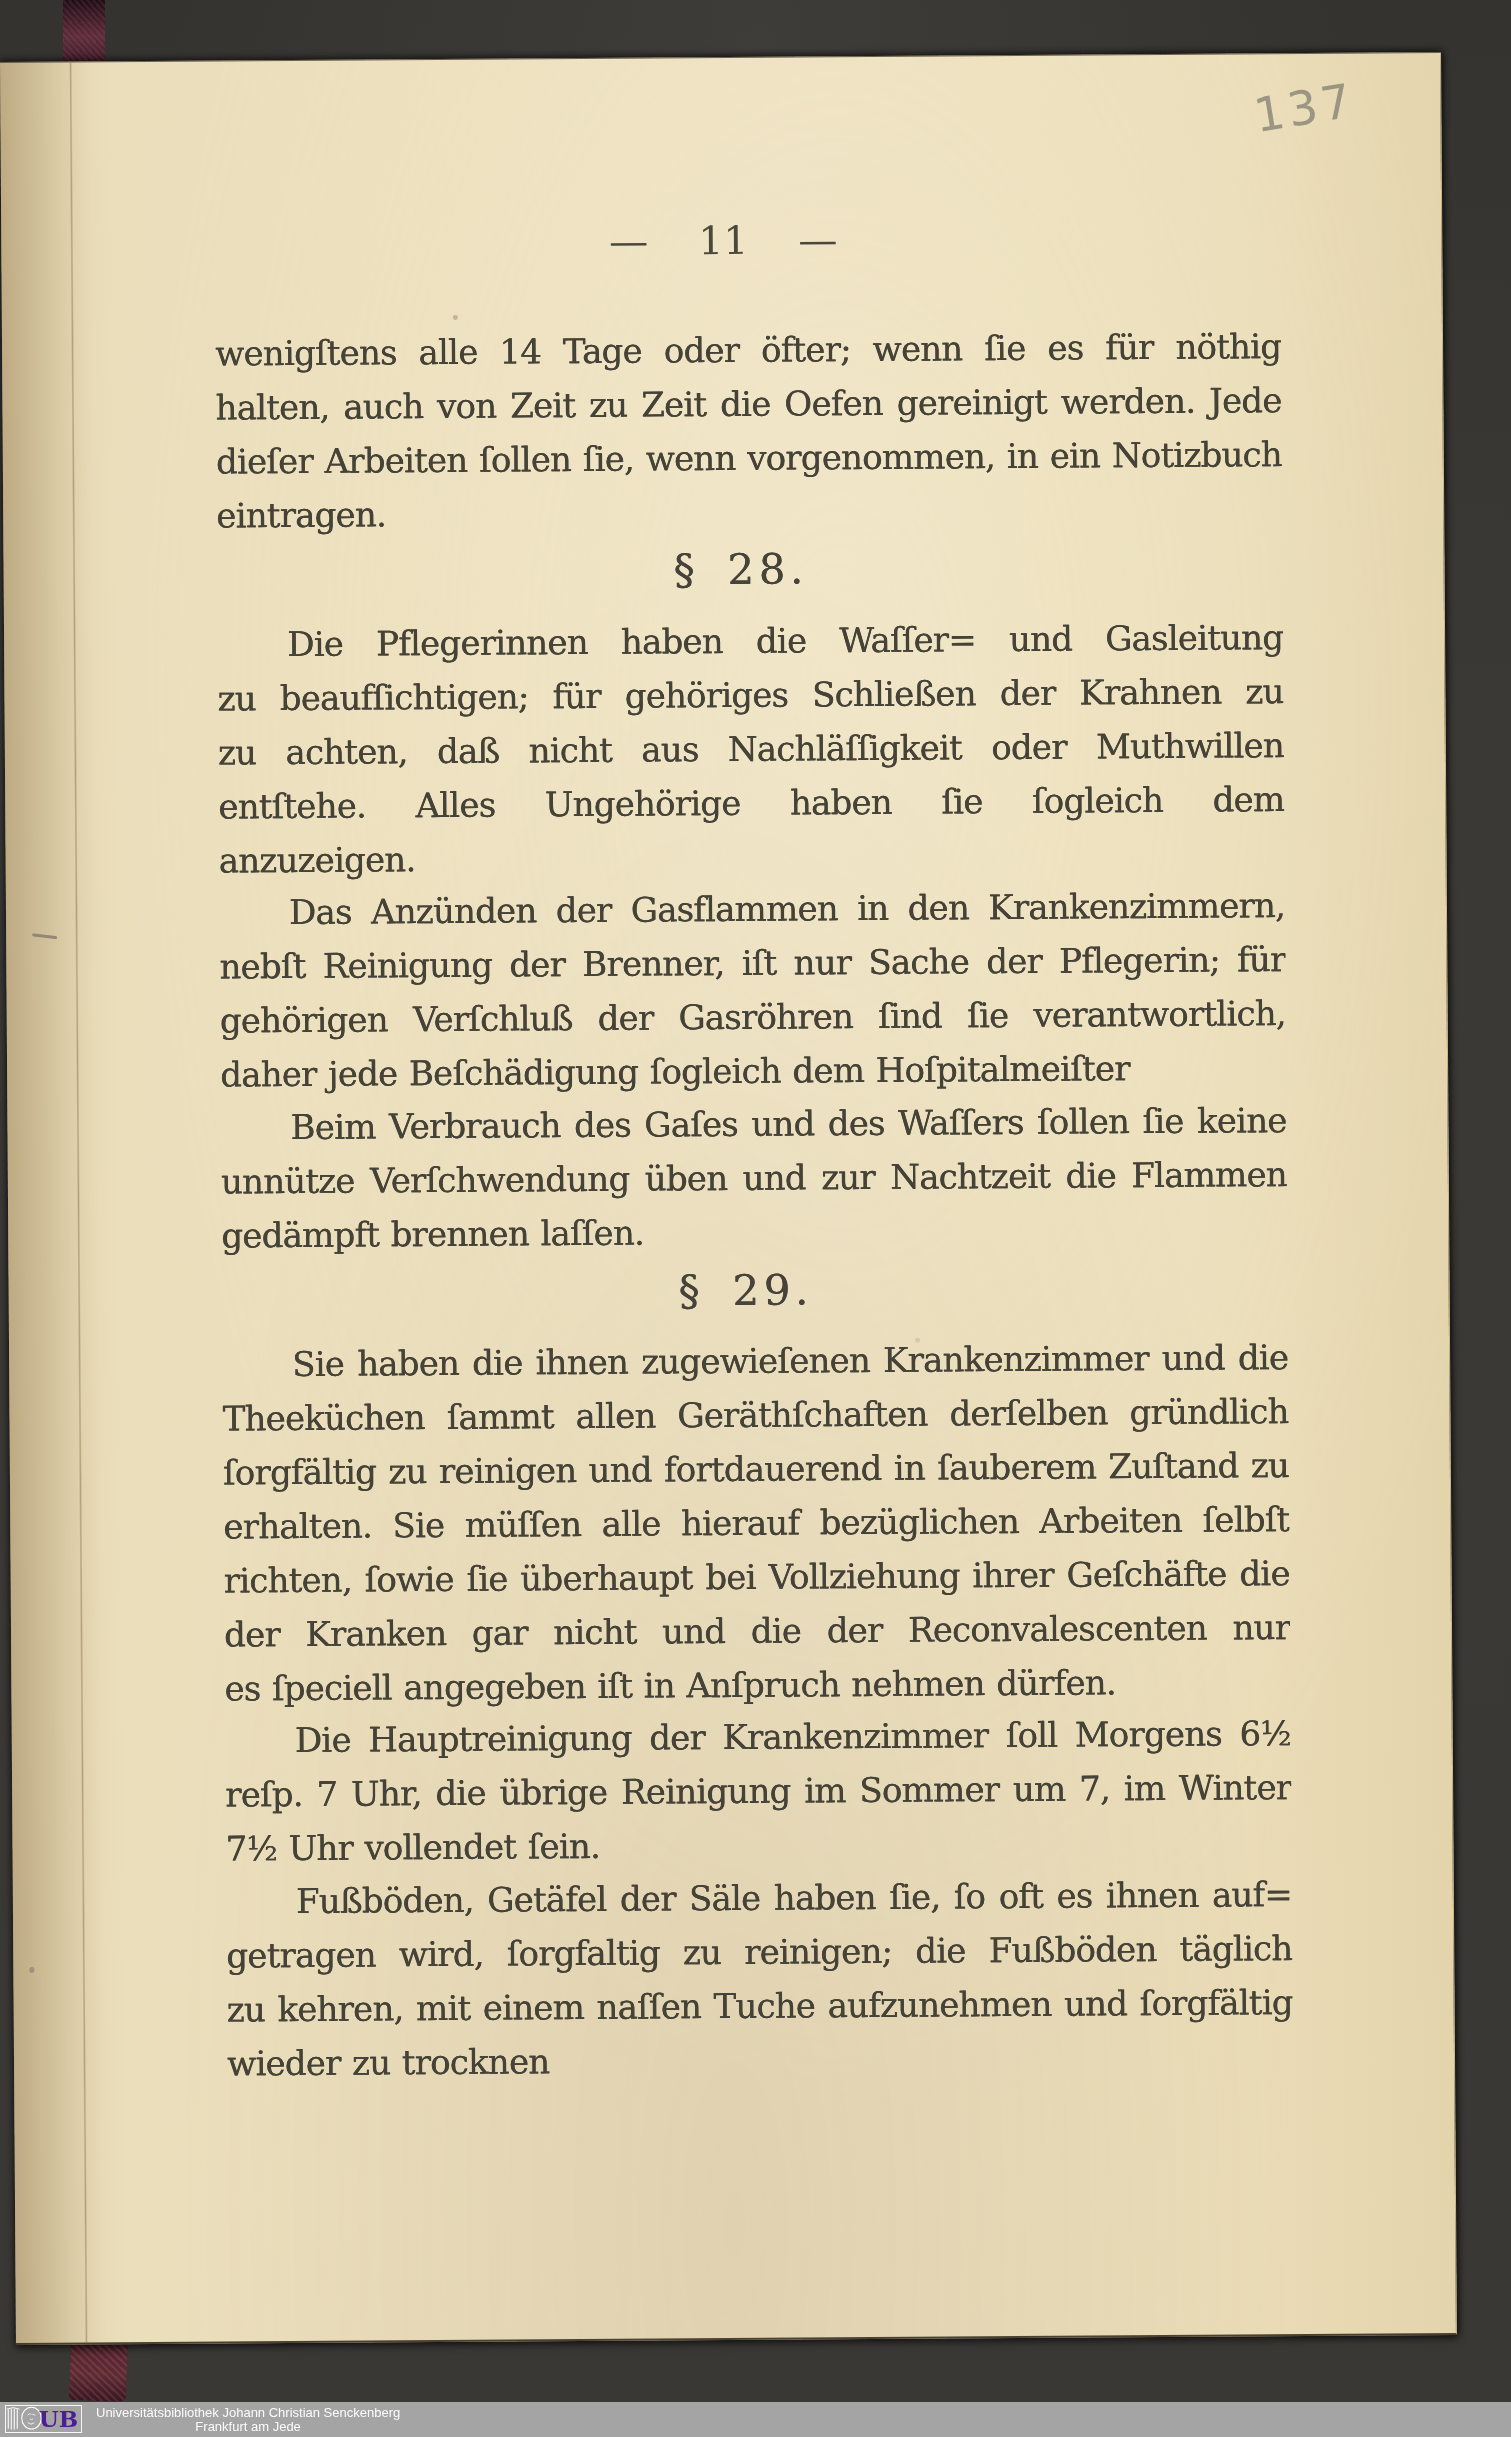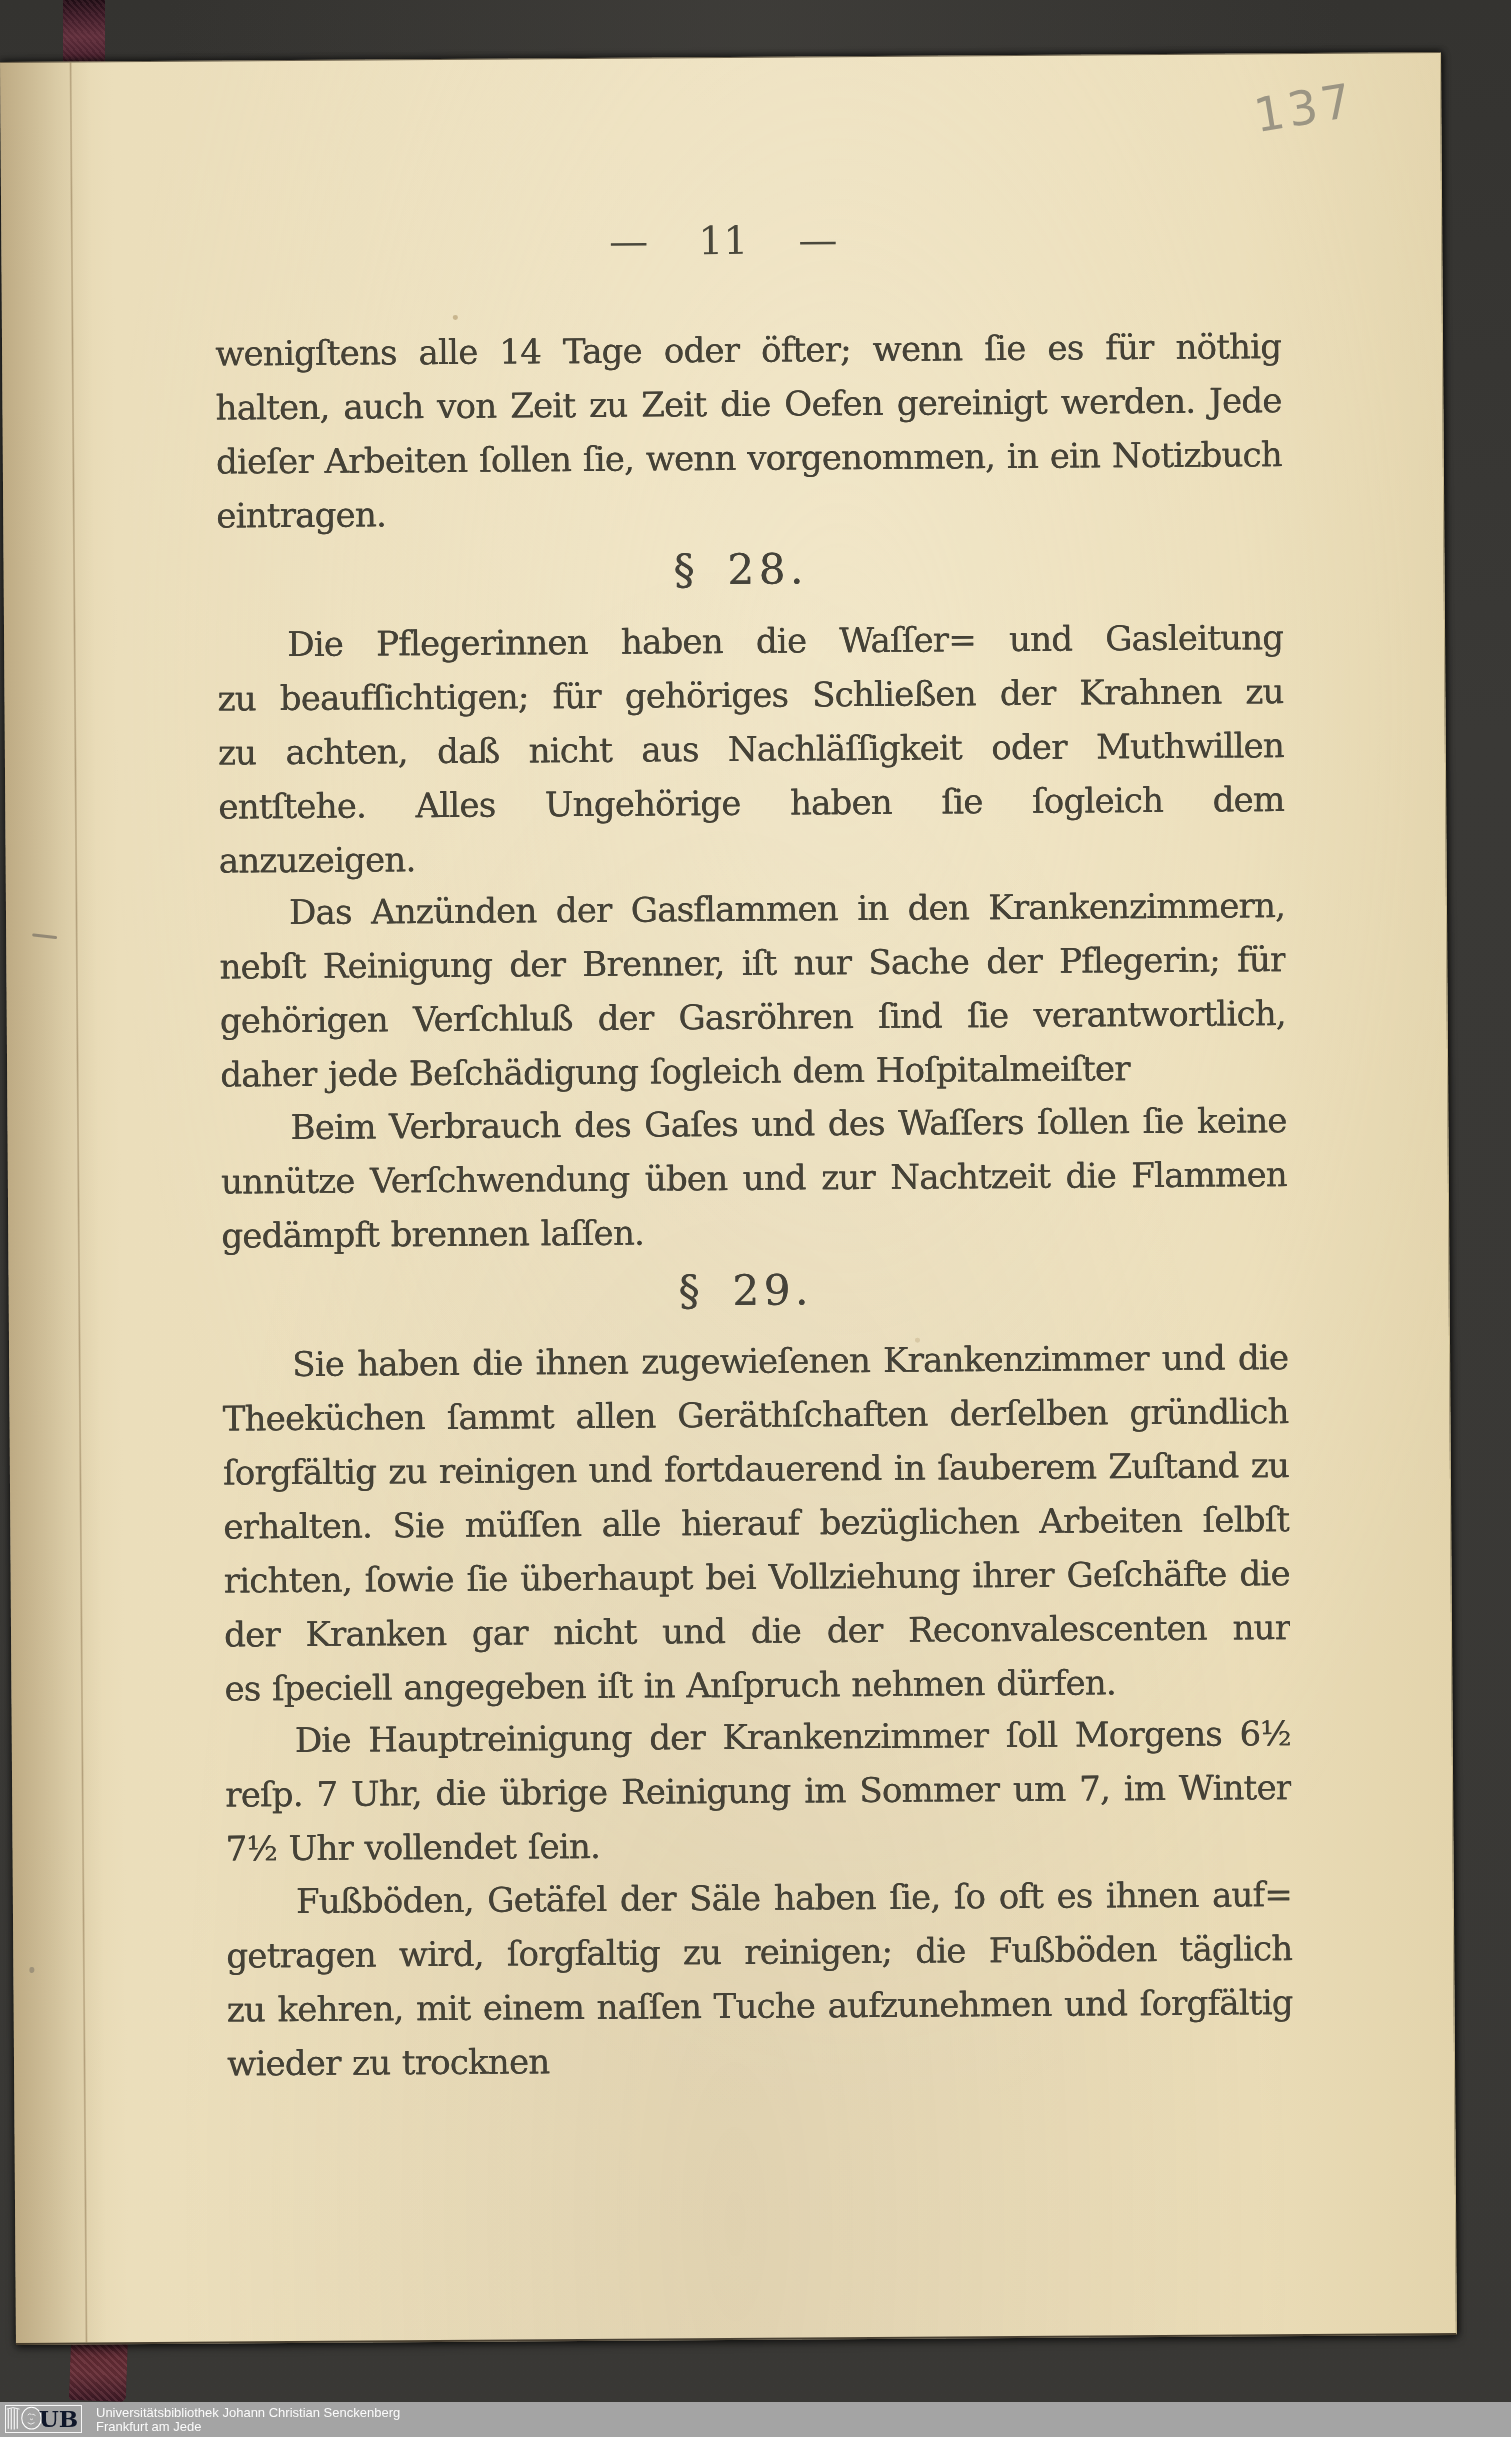--- a/index.html
+++ b/index.html
@@ -95,26 +95,26 @@
     background:#a4a4a4;
   }
   .logo{
     position:absolute;left:4.5px;top:3px;width:77px;height:28px;
     border:1.5px solid #f7f7f7;box-sizing:border-box;
   }
   .logo svg{position:absolute;left:0.8px;top:0;}
   .logo .ub{
     position:absolute;right:2.3px;top:-0.8px;
     font-family:"DejaVu Serif", serif;font-weight:bold;
-    font-size:23px;color:#0f172a;letter-spacing:0px;
+    font-size:23px;color:#4c1d95;letter-spacing:0px;
   }
   .footer-text{
     position:absolute;left:96px;top:3.8px;
     font-family:"Liberation Sans", sans-serif;
-    font-size:13px;line-height:14.4px;color:#fbfbfb;
+    font-size:13px;line-height:14.4px;color:#fbfbfb;text-align:center;
   }
 </style>
 </head>
 <body>
 
 <div class="stage">
 
   <div class="ribbon ribbon-top"></div>
   <div class="ribbon ribbon-bottom"></div>
 

